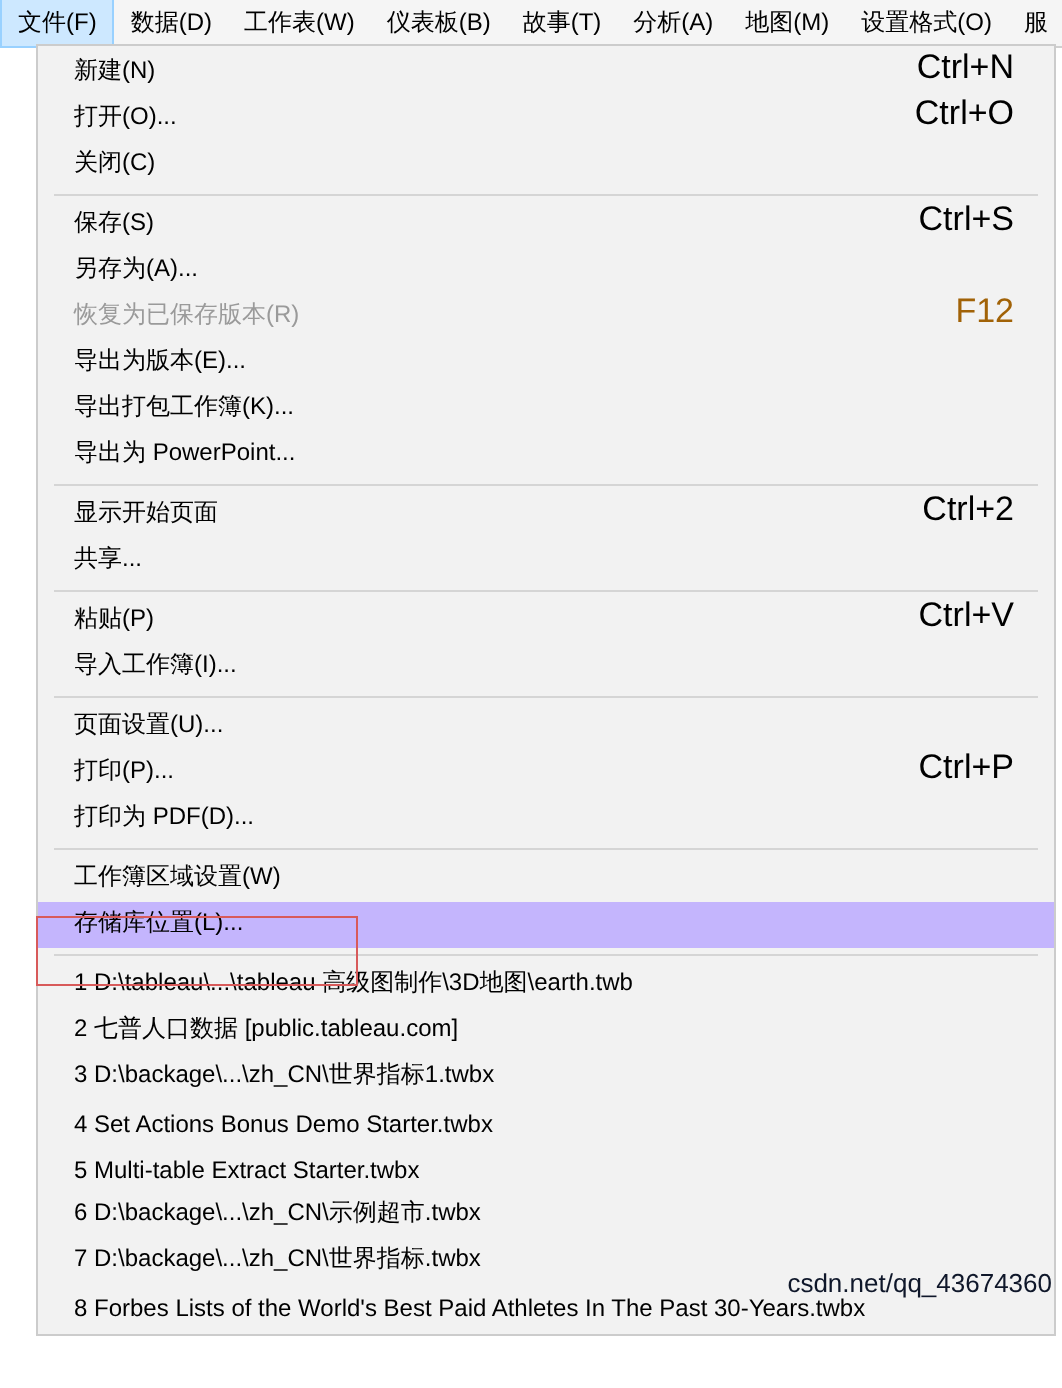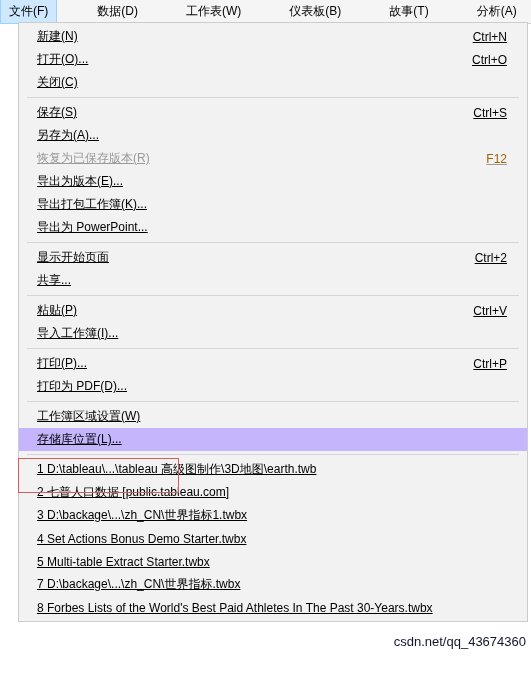--- a/index.html
+++ b/index.html
@@ -11,21 +11,20 @@
       height: 694px;
       overflow: hidden;
       position: relative;
     }
     .menubar {
       display: flex;
       background: #f5f5f5;
       border-bottom: 1px solid #d0d0d0;
       height: 24px;
       align-items: center;
-      gap: 32px;
     }
     .menubar-item {
       padding: 3px 8px;
       cursor: default;
       white-space: nowrap;
       font-size: 12px;
     }
     .menubar-item.active {
       background: #cde8ff;
       border: 1px solid #99d1ff;
@@ -35,37 +34,36 @@
       left: 18px;
       top: 22px;
       width: 510px;
       background: #f2f2f2;
       border: 1px solid #cccccc;
       padding: 2px 0;
     }
     .menu-item {
       display: flex;
       justify-content: space-between;
-      align-items: center;
+      align-items: flex-end;
       padding: 4px 20px 4px 18px;
       cursor: default;
       height: 23px;
       font-size: 12px;
       color: #000;
-      text-decoration: underline;
     }
     .menu-item.disabled {
       color: #9a9a9a;
     }
     .menu-item.highlighted {
       background: #c4b5fd;
     }
     .menu-item .shortcut {
       color: #000;
-      font-size: 12px;
+      font-size: 17px;
     }
     .menu-item.disabled .shortcut {
       color: #a16207;
     }
     .separator {
       height: 1px;
       background: #d5d5d5;
       margin: 3px 8px 3px 8px;
     }
     .red-box {
@@ -146,20 +144,23 @@
     <div class="separator"></div>
     <div class="menu-item">
       <span>粘贴(P)</span>
       <span class="shortcut">Ctrl+V</span>
     </div>
     <div class="menu-item">
       <span>导入工作簿(I)...</span>
     </div>
     <div class="separator"></div>
     <div class="menu-item">
+      <span>页面设置(U)...</span>
+    </div>
+    <div class="menu-item">
       <span>打印(P)...</span>
       <span class="shortcut">Ctrl+P</span>
     </div>
     <div class="menu-item">
       <span>打印为 PDF(D)...</span>
     </div>
     <div class="separator"></div>
     <div class="menu-item">
       <span>工作簿区域设置(W)</span>
     </div>
@@ -176,20 +177,23 @@
     <div class="menu-item">
       <span>3 D:\backage\...\zh_CN\世界指标1.twbx</span>
     </div>
     <div class="menu-item">
       <span>4 Set Actions Bonus Demo Starter.twbx</span>
     </div>
     <div class="menu-item">
       <span>5 Multi-table Extract Starter.twbx</span>
     </div>
     <div class="menu-item">
+      <span>6 D:\backage\...\zh_CN\示例超市.twbx</span>
+    </div>
+    <div class="menu-item">
       <span>7 D:\backage\...\zh_CN\世界指标.twbx</span>
     </div>
     <div class="menu-item">
       <span>8 Forbes Lists of the World's Best Paid Athletes  In The Past 30-Years.twbx</span>
     </div>
   </div>
 <div class="red-box"></div>
 <div class="watermark">csdn.net/qq_43674360</div>
 
 </body></html>

